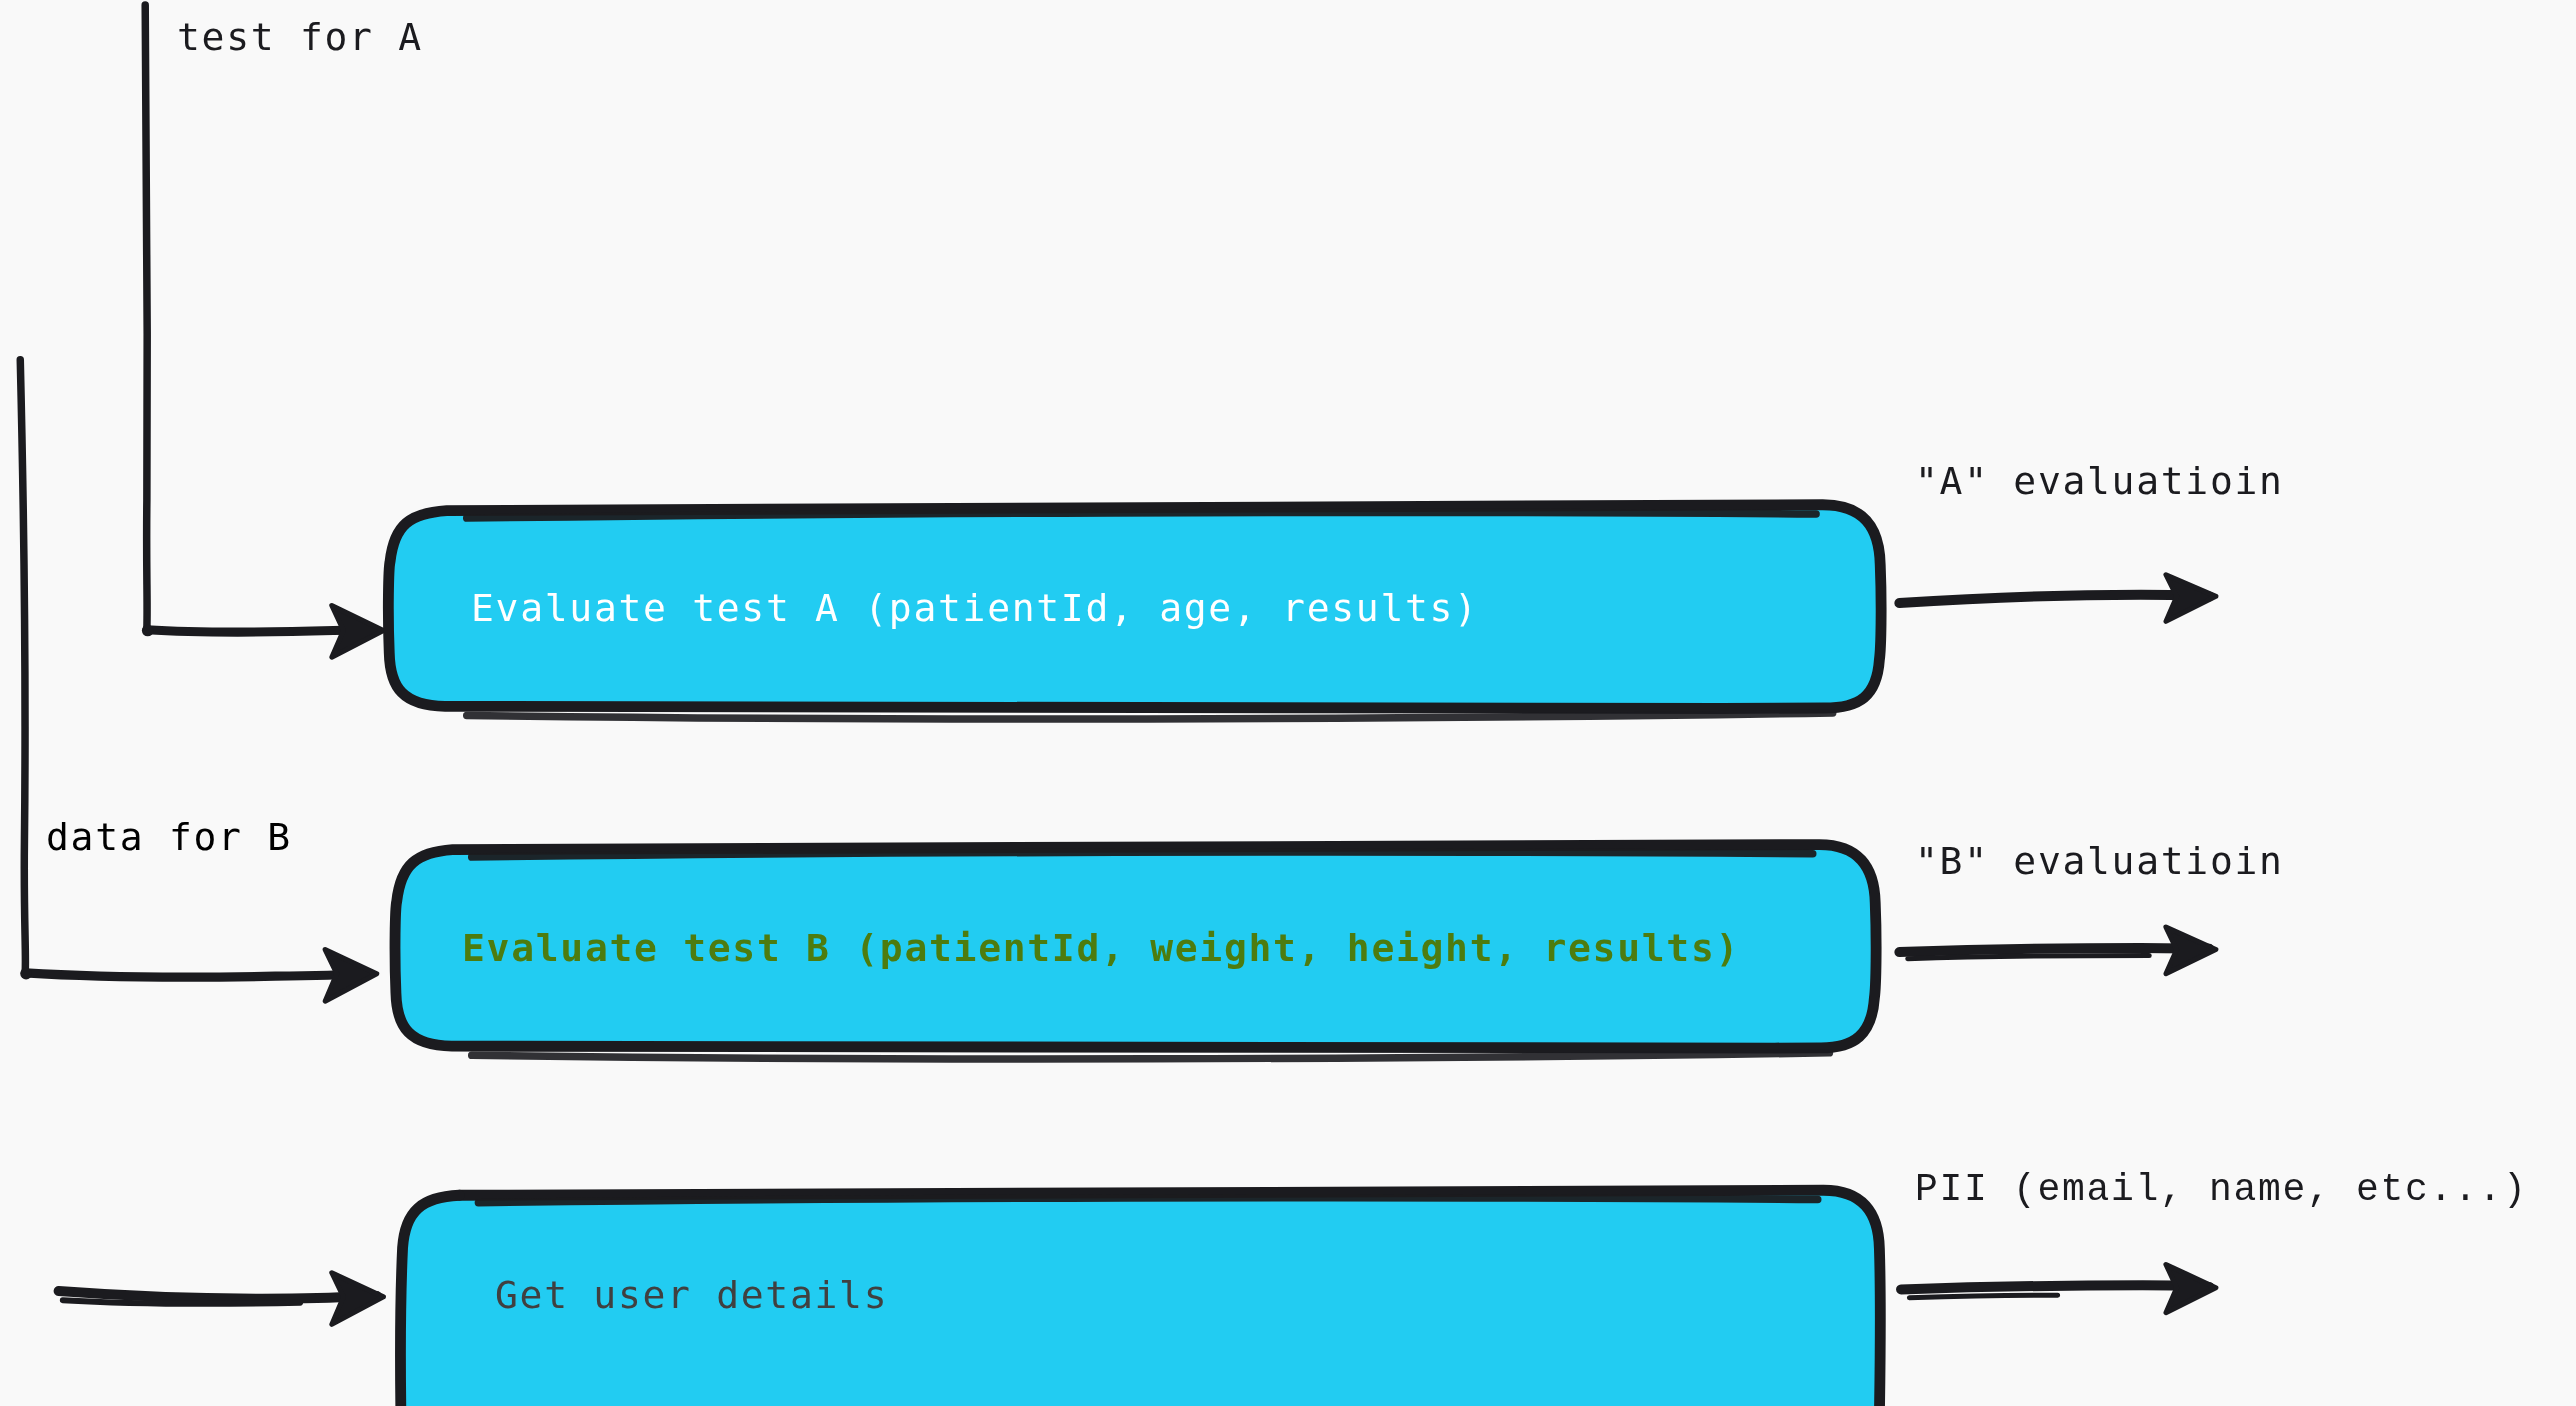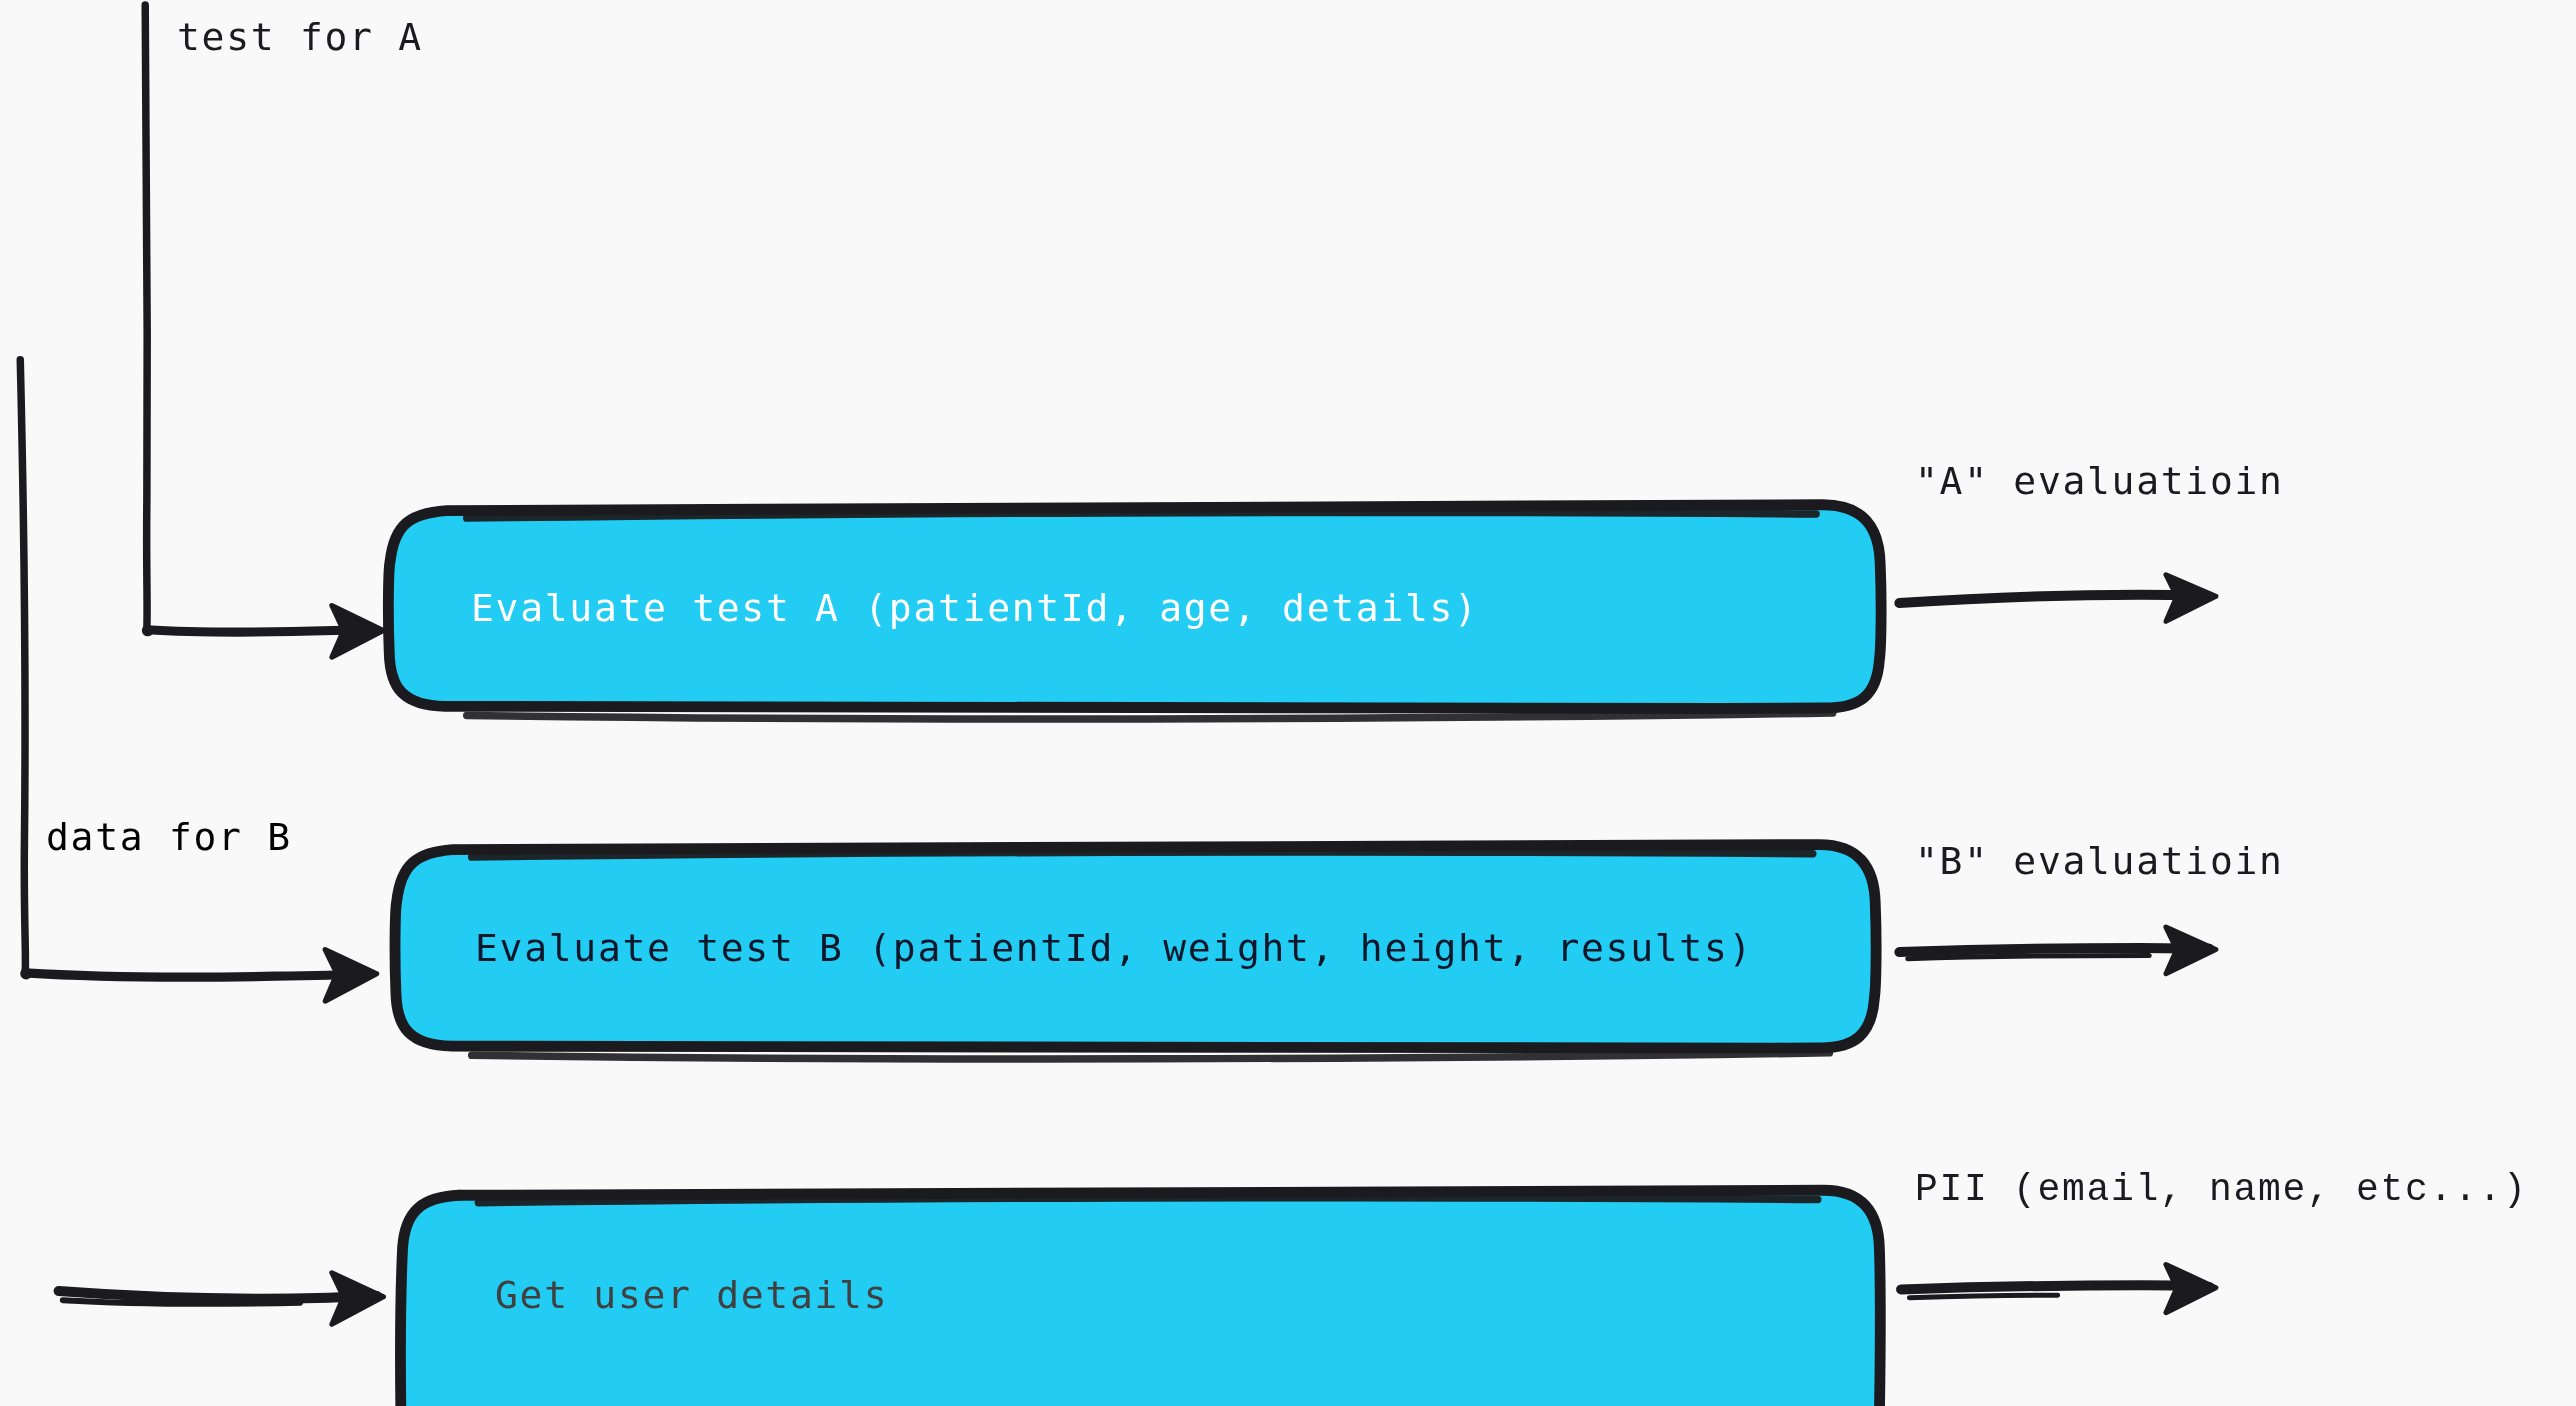--- a/index.html
+++ b/index.html
@@ -129,23 +129,23 @@
     </g>
 
     <g>
       <path class="sketch-stroke" stroke-width="12" d="M 2282 1548 C 2372 1545 2482 1543 2572 1543 C 2612 1543 2638 1544 2652 1545" stroke="#1b1b1f"></path>
       <path class="sketch-stroke" stroke-width="6" d="M 2292 1558 C 2360 1556 2420 1555 2470 1555" stroke="#1b1b1f"></path>
       <path class="arrow-head" d="M 2600 1518 L 2660 1546 L 2600 1576 L 2613 1546 Z" fill="#1b1b1f" stroke="#1b1b1f"></path>
     </g>
 
   </svg>
 
-  <div class="node-label" style="left: 471px; top: 586px; color: rgb(255, 255, 255);">Evaluate test A (patientId, age, details)</div>
+  <div class="node-label" style="left: 471px; top: 586px; color: rgb(255, 255, 255);">Evaluate test A (patientId, age, results)</div>
 
-  <div class="node-label" style="left: 475px; top: 926px; color: #0f172a;">Evaluate test B (patientId, weight, height, results)</div>
+  <div class="node-label" style="left: 462px; top: 926px; color: #4d7c0f; font-weight: bold;">Evaluate test B (patientId, weight, height, results)</div>
 
   <div class="node-label" style="left: 479px; top: 1273px; color: #404040; margin-left: 16px;">Get user details</div>
 
   <div class="edge-label" style="left: 177px; top: 15px; color: rgb(27, 27, 31);">test for A</div>
 
   <div class="edge-label" style="left: 46px; top: 815px; color: #000000;">data for B</div>
 
   <div class="edge-label" style="left: 1915px; top: 459px; color: rgb(27, 27, 31);">"A" evaluatioin</div>
 
   <div class="edge-label" style="left: 1915px; top: 839px; color: rgb(27, 27, 31);">"B" evaluatioin</div>

